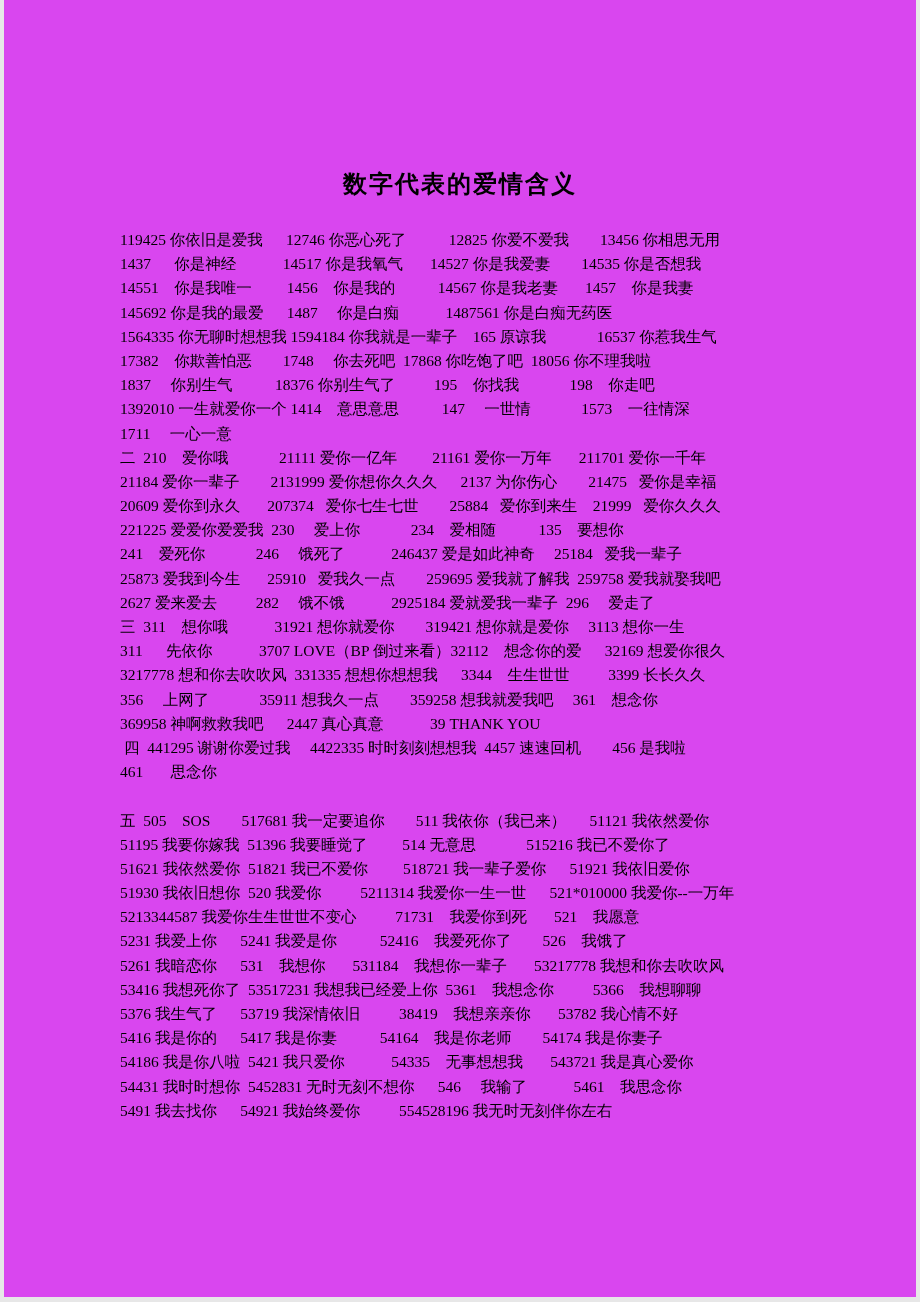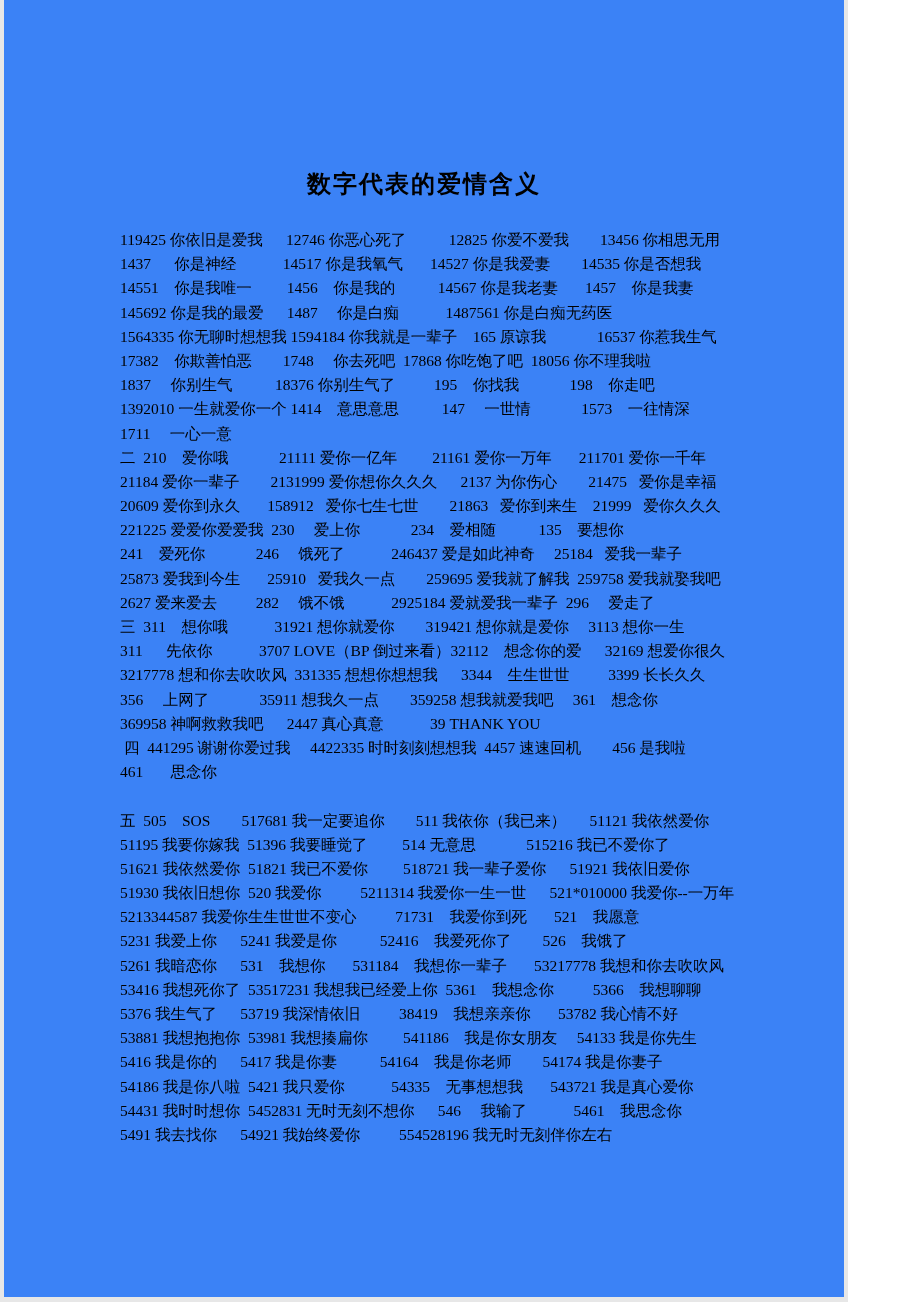--- a/index.html
+++ b/index.html
@@ -8,23 +8,23 @@
     background: #ffffff;
   }
   body {
     width: 920px;
     height: 1302px;
     font-family: "Liberation Serif", "DejaVu Serif", serif;
     color: #000000;
   }
   .page {
     position: relative;
-    width: 848px;
+    width: 920px;
     height: 1302px;
-    background: #3b82f6;
+    background: #d946ef;
     overflow: hidden;
     box-sizing: border-box;
   }
   .edge {
     position: absolute;
     background: #e7e7e7;
   }
   .edge-left   { left: 0; top: 0; width: 4px; height: 100%; }
   .edge-right  { right: 0; top: 0; width: 4px; height: 100%; }
   .edge-bottom { left: 0; bottom: 0; width: 100%; height: 5px; }
@@ -64,21 +64,21 @@
     <div class="line">1437      你是神经            14517 你是我氧气       14527 你是我爱妻        14535 你是否想我</div>
     <div class="line">14551    你是我唯一         1456    你是我的           14567 你是我老妻       1457    你是我妻</div>
     <div class="line">145692 你是我的最爱      1487     你是白痴            1487561 你是白痴无药医</div>
     <div class="line">1564335 你无聊时想想我 1594184 你我就是一辈子    165 原谅我             16537 你惹我生气</div>
     <div class="line">17382    你欺善怕恶        1748     你去死吧  17868 你吃饱了吧  18056 你不理我啦</div>
     <div class="line">1837     你别生气           18376 你别生气了          195    你找我             198    你走吧</div>
     <div class="line">1392010 一生就爱你一个 1414    意思意思           147     一世情             1573    一往情深</div>
     <div class="line">1711     一心一意</div>
     <div class="line">二  210    爱你哦             21111 爱你一亿年         21161 爱你一万年       211701 爱你一千年</div>
     <div class="line">21184 爱你一辈子        2131999 爱你想你久久久      2137 为你伤心        21475   爱你是幸福</div>
-    <div class="line">20609 爱你到永久       158912   爱你七生七世        21863   爱你到来生    21999   爱你久久久</div>
+    <div class="line">20609 爱你到永久       207374   爱你七生七世        25884   爱你到来生    21999   爱你久久久</div>
     <div class="line">221225 爱爱你爱爱我  230     爱上你             234    爱相随           135    要想你</div>
     <div class="line">241    爱死你             246     饿死了            246437 爱是如此神奇     25184   爱我一辈子</div>
     <div class="line">25873 爱我到今生       25910   爱我久一点        259695 爱我就了解我  259758 爱我就娶我吧</div>
     <div class="line">2627 爱来爱去          282     饿不饿            2925184 爱就爱我一辈子  296     爱走了</div>
     <div class="line">三  311    想你哦            31921 想你就爱你        319421 想你就是爱你     3113 想你一生</div>
     <div class="line">311      先依你            3707 LOVE（BP 倒过来看）32112    想念你的爱      32169 想爱你很久</div>
     <div class="line">3217778 想和你去吹吹风  331335 想想你想想我      3344    生生世世          3399 长长久久</div>
     <div class="line">356     上网了             35911 想我久一点        359258 想我就爱我吧     361    想念你</div>
     <div class="line">369958 神啊救救我吧      2447 真心真意            39 THANK YOU</div>
     <div class="line"> 四  441295 谢谢你爱过我     4422335 时时刻刻想想我  4457 速速回机        456 是我啦</div>
@@ -86,19 +86,18 @@
     <div class="line"> </div>
     <div class="line">五  505    SOS        517681 我一定要追你        511 我依你（我已来）      51121 我依然爱你</div>
     <div class="line">51195 我要你嫁我  51396 我要睡觉了         514 无意思             515216 我已不爱你了</div>
     <div class="line">51621 我依然爱你  51821 我已不爱你         518721 我一辈子爱你      51921 我依旧爱你</div>
     <div class="line">51930 我依旧想你  520 我爱你          5211314 我爱你一生一世      521*010000 我爱你--一万年</div>
     <div class="line">5213344587 我爱你生生世世不变心          71731    我爱你到死       521    我愿意</div>
     <div class="line">5231 我爱上你      5241 我爱是你           52416    我爱死你了        526    我饿了</div>
     <div class="line">5261 我暗恋你      531    我想你       531184    我想你一辈子       53217778 我想和你去吹吹风</div>
     <div class="line">53416 我想死你了  53517231 我想我已经爱上你  5361    我想念你          5366    我想聊聊</div>
     <div class="line">5376 我生气了      53719 我深情依旧          38419    我想亲亲你       53782 我心情不好</div>
-    <div class="line">53881 我想抱抱你  53981 我想揍扁你         541186    我是你女朋友     54133 我是你先生</div>
     <div class="line">5416 我是你的      5417 我是你妻           54164    我是你老师        54174 我是你妻子</div>
     <div class="line">54186 我是你八啦  5421 我只爱你            54335    无事想想我       543721 我是真心爱你</div>
     <div class="line">54431 我时时想你  5452831 无时无刻不想你      546     我输了            5461    我思念你</div>
     <div class="line">5491 我去找你      54921 我始终爱你          554528196 我无时无刻伴你左右</div>
   </div>
 </div>
 
 </body></html>

